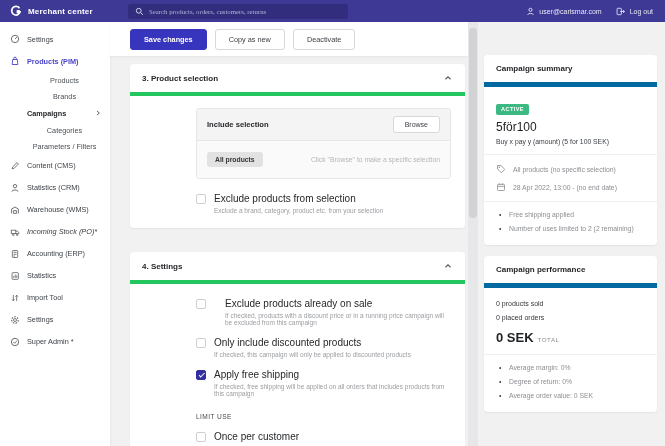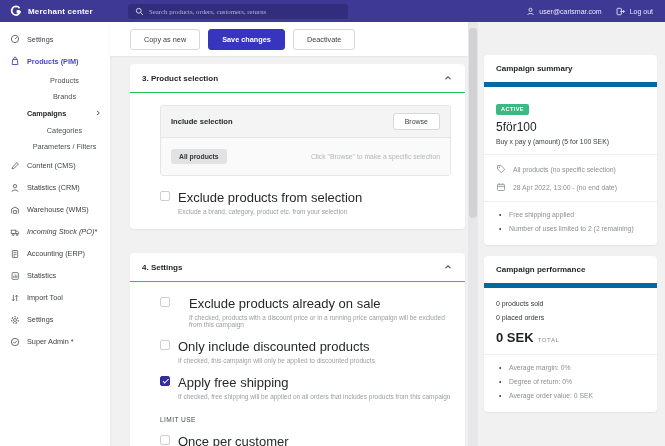--- a/index.html
+++ b/index.html
@@ -39,43 +39,43 @@
   .main { position:absolute; left:110px; top:22px; width:358px; bottom:0; }
   .actionbar { background:#fff; height:34px; display:flex; align-items:center; gap:8px; padding-left:20px;
                box-shadow:0 1px 2px rgba(0,0,0,.05); }
   .btn { font-family:"Liberation Sans", sans-serif; font-size:7.3px; border-radius:3px; padding:5px 13px; cursor:pointer; }
   .btn.primary { background:#3734bd; color:#fff; border:1px solid #3734bd; font-weight:bold; }
   .btn.outline { background:#fff; color:#3a3f44; border:1px solid #d8d8d8; }
 
   .content { padding:8px 3px 0 20px; }
   .card { background:#fff; border-radius:4px; box-shadow:0 1px 2px rgba(0,0,0,.06); margin-bottom:24px; }
   .card-head { display:flex; align-items:center; justify-content:space-between; padding:9px 12px;
-               border-bottom:1px solid #22c55e; }
+               border-bottom:4px solid #22c55e; }
   .card-title { font-size:8px; font-weight:bold; color:#1f2124; }
   .collapse { cursor:pointer; display:flex; }
-  .card-body { padding:12px 14px 14px 30px; }
+  .card-body { padding:12px 14px 14px 30px;margin-left:36px; }
 
   .include-box { border:1px solid #e6e6e6; border-radius:3px; overflow:hidden; margin-bottom:14px; }
   .include-head { background:#f4f4f4; display:flex; align-items:center; justify-content:space-between;
                   padding:7px 10px; border-bottom:1px solid #e6e6e6; }
   .include-title { font-size:7.6px; font-weight:bold; color:#26282b; }
   .btn-browse { background:#fff; border:1px solid #d8d8d8; border-radius:3px; font-size:7px; padding:4px 11px;
                 color:#3a3f44; cursor:pointer; font-family:"Liberation Sans", sans-serif; }
   .include-body { background:#fafafa; display:flex; align-items:center; justify-content:space-between;
                   padding:11px 10px; }
   .chip { background:#e2e2e2; border-radius:3px; font-size:6.8px; font-weight:bold; color:#33363a; padding:4px 8px; cursor:pointer; }
   .hint { font-size:6.8px; color:#b4b6b9; }
 
   .cbrow { display:flex; gap:8px; margin-top:11px; }
   .cb { width:10px; height:10px; min-width:10px; border:1px solid #cfcfcf; border-radius:2px; background:#fff;
         margin-top:1px; position:relative; cursor:pointer; }
   .cb.checked { background:#332f9e; border-color:#332f9e; }
   .cb.checked::after { content:""; position:absolute; left:2px; top:2.2px; width:4.6px; height:2.4px;
         border-left:1.3px solid #fff; border-bottom:1.3px solid #fff; transform:rotate(-45deg); }
-  .cbl { font-size:13px; color:#26282b; }
+  .cbl { font-size:10px; color:#26282b; }
   .cbh { font-size:6.5px; color:#9a9da1; margin-top:3px; }
   .group-label { font-size:6.6px; color:#45484c; letter-spacing:.4px; margin-top:16px; }
 
   
   .vscroll { position:absolute; left:468px; width:10px; top:22px; bottom:0; background:#e7e7e9; cursor:pointer; }
   .vscroll .thumb { position:absolute; left:1px; right:1px; top:6px; height:190px; background:#d2d2d5; border-radius:4px; }
 
   
   .rightcol { position:absolute; left:478px; top:22px; right:0; bottom:0; padding:33px 8px 0 6px; }
   .rcard { background:#fff; border-radius:4px; box-shadow:0 1px 2px rgba(0,0,0,.06); margin-bottom:11px; }
@@ -271,22 +271,22 @@
             <circle cx="6" cy="6" r="4.4" fill="none" stroke="#5f6368" stroke-width="1.1"></circle>
             <path d="M4 6l1.5 1.5L8.3 4.6" fill="none" stroke="#5f6368" stroke-width="1.1"></path>
           </svg>
       </span>
       <span class="nlabel">Super Admin *</span>
     </div>
   </nav>
 
   <div class="main">
     <div class="actionbar">
+      <button class="btn primary">Save changes</button>
       <button class="btn outline">Copy as new</button>
-      <button class="btn primary">Save changes</button>
       <button class="btn outline">Deactivate</button>
     </div>
 
     <div class="content">
 
       <section class="card">
         <div class="card-head">
           <span class="card-title">3. Product selection</span>
           <span class="collapse">
             <svg width="10" height="10" viewBox="0 0 12 12">

